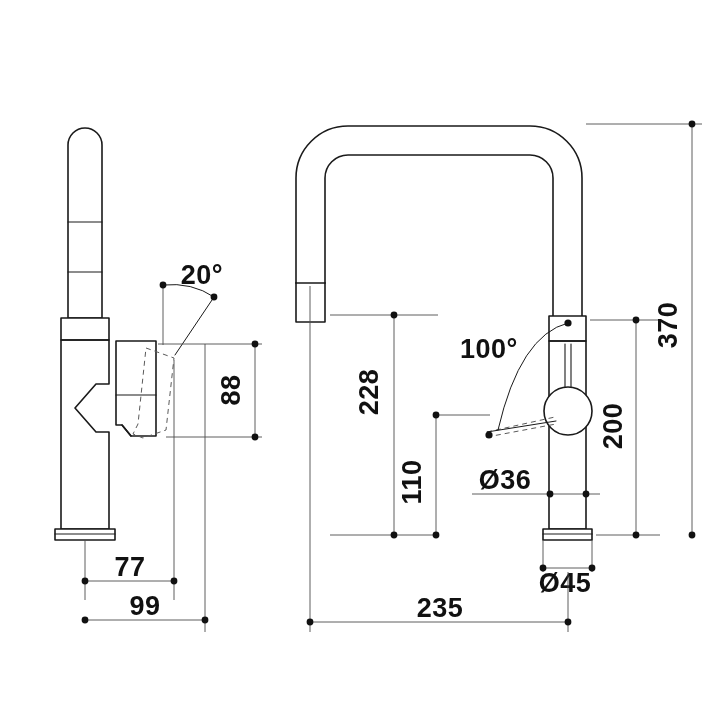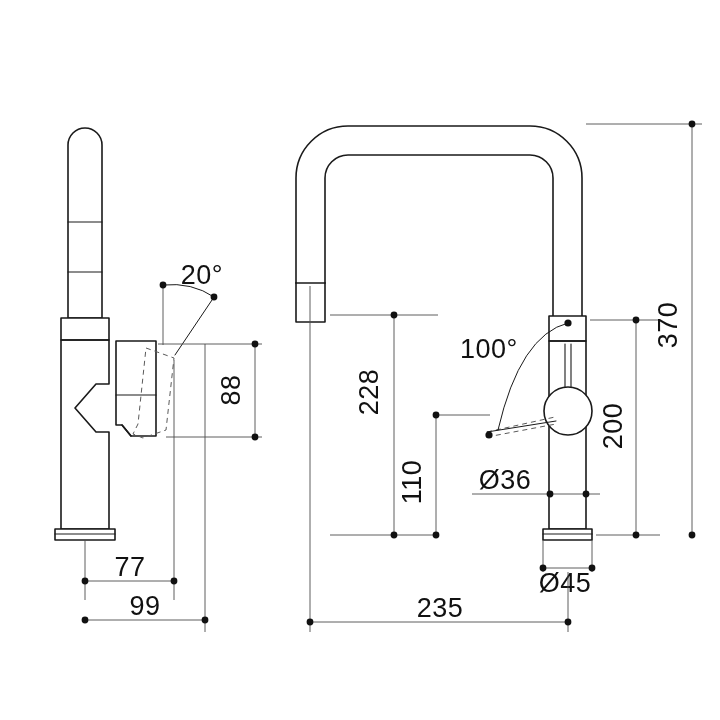--- a/index.html
+++ b/index.html
@@ -10,20 +10,21 @@
   }
   body {
     font-family: "Liberation Sans", sans-serif;
   }
   #drawing-root {
     position: relative;
     width: 720px;
     height: 720px;
     background: #ffffff;
     overflow: hidden;
+    font-weight: bold;
   }
   #drawing-svg {
     display: block;
     width: 720px;
     height: 720px;
   }
   .obj-line {
     fill: none;
     stroke: #1a1a1a;
     stroke-width: 1.6;

